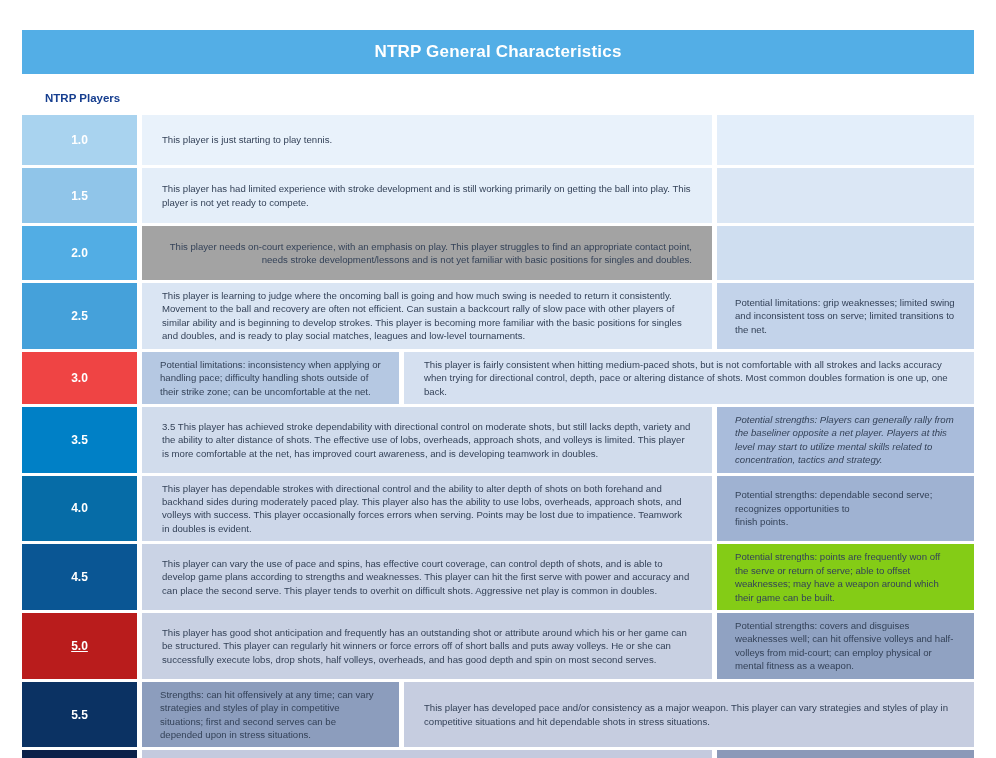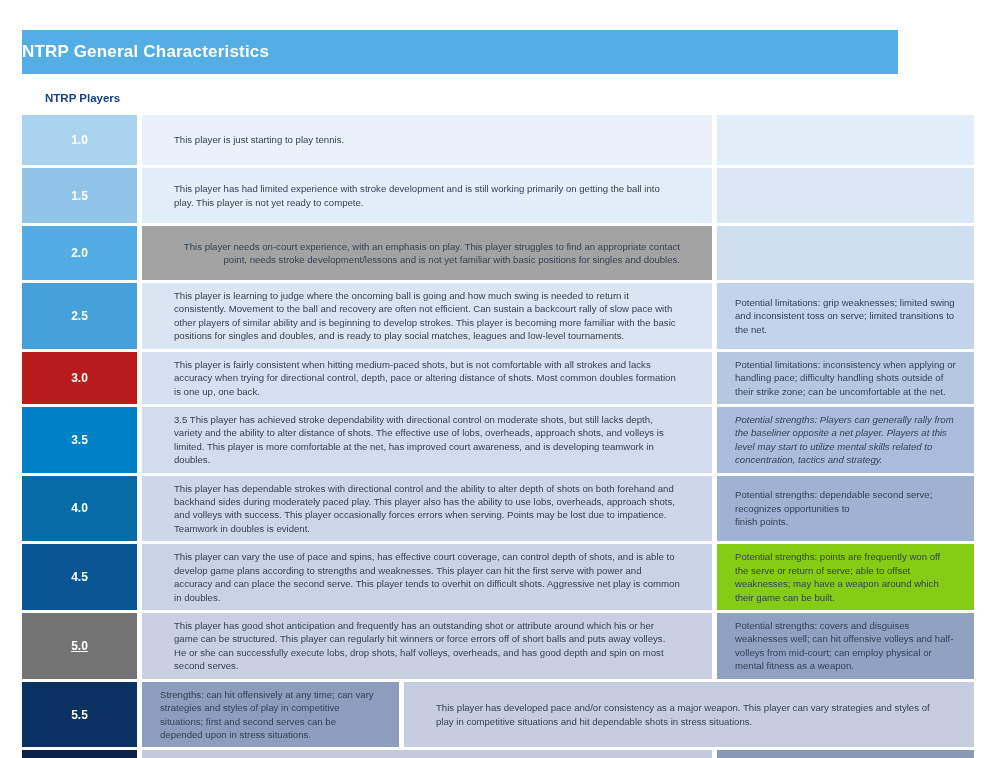--- a/index.html
+++ b/index.html
@@ -11,24 +11,25 @@
     position: relative;
     width: 996px;
     height: 758px;
     background: #ffffff;
     overflow: hidden;
   }
   .title-bar {
     position: absolute;
     left: 22px;
     top: 30px;
-    width: 876px;
+    width: 952px;
     height: 44px;
     display: flex;
     align-items: center;
+    justify-content: center;
   }
   .title-bar h1 {
     color: #ffffff;
     font-size: 17px;
     font-weight: bold;
     letter-spacing: 0.2px;
   }
   .rating-label {
     position: absolute;
     left: 45px;
@@ -56,21 +57,21 @@
   .rating-cell {
     width: 115px;
     flex: 0 0 115px;
     justify-content: center;
     color: #ffffff;
     font-weight: bold;
     font-size: 12px;
   }
   .desc-cell {
     flex: 1 1 auto;
-    padding: 6px 32px;
+    padding: 6px 20px;
     font-size: 9.6px;
     line-height: 1.4;
   }
   .note-cell {
     width: 257px;
     flex: 0 0 257px;
     padding: 6px 18px;
     font-size: 9.6px;
     line-height: 1.4;
     white-space: pre-line;
@@ -99,42 +100,42 @@
         <div class="cell rating-cell" style="background: rgb(82, 173, 228);">2.0</div>
         <div class="cell desc-cell" style="background: #a3a3a3; color: rgb(52, 66, 88);">This player needs on-court experience, with an emphasis on play.  This player struggles to find an appropriate contact point, needs stroke development/lessons and is not yet familiar with basic positions for singles and doubles.</div>
         <div class="cell note-cell" style="background: rgb(207, 222, 240); color: rgb(52, 66, 88);"></div>
       </div>
       <div class="row" style="min-height: 60px;">
         <div class="cell rating-cell" style="background: rgb(69, 161, 218);">2.5</div>
         <div class="cell desc-cell" style="background: rgb(218, 229, 243); color: rgb(52, 66, 88);">This player is learning to judge where the oncoming ball is going and how much swing is needed to return it consistently. Movement to the ball and recovery are often not efficient.  Can sustain a backcourt rally of slow pace with other players of similar ability and is beginning to develop strokes. This player is becoming more familiar with the basic positions for singles and doubles, and is ready to play social matches, leagues and low-level tournaments.</div>
         <div class="cell note-cell" style="background: rgb(195, 211, 234); color: rgb(52, 66, 88);">Potential limitations:  grip weaknesses; limited swing and inconsistent toss on serve; limited transitions to the net.</div>
       </div>
       <div class="row" style="min-height: 50px;">
-        <div class="cell rating-cell" style="background: #b91c1c;">3.0</div>
+        <div class="cell rating-cell" style="background: #ef4444;">3.0</div>
+        <div class="cell note-cell" style="background: rgb(181, 200, 226); color: rgb(52, 66, 88);">Potential limitations:  inconsistency when applying or handling pace; difficulty handling shots outside of their strike zone; can be uncomfortable at the net.</div>
         <div class="cell desc-cell" style="background: rgb(213, 224, 240); color: rgb(52, 66, 88);">This player is fairly consistent when hitting medium-paced shots, but is not comfortable with all strokes and lacks accuracy when trying for directional control, depth, pace or altering distance of shots.  Most common doubles formation is one up, one back.</div>
-        <div class="cell note-cell" style="background: rgb(181, 200, 226); color: rgb(52, 66, 88);">Potential limitations:  inconsistency when applying or handling pace; difficulty handling shots outside of their strike zone; can be uncomfortable at the net.</div>
       </div>
       <div class="row" style="min-height: 60px;">
         <div class="cell rating-cell" style="background: rgb(0, 128, 198);">3.5</div>
         <div class="cell desc-cell" style="background: rgb(209, 220, 236); color: rgb(52, 66, 88);">3.5 This player has achieved stroke dependability with directional control on moderate shots, but still lacks depth, variety and the ability to alter distance of shots.  The effective use of lobs, overheads, approach shots, and volleys is limited.  This player is more comfortable at the net, has improved court awareness, and is developing teamwork in doubles.</div>
         <div class="cell note-cell" style="background: rgb(169, 188, 219); color: rgb(52, 66, 88); font-style: italic;">Potential strengths:  Players can generally rally from the baseliner opposite a net player.  Players at this level may start to utilize mental skills related to concentration, tactics and strategy.</div>
       </div>
       <div class="row" style="min-height: 58px;">
         <div class="cell rating-cell" style="background: rgb(6, 108, 167);">4.0</div>
         <div class="cell desc-cell" style="background: rgb(205, 215, 233); color: rgb(52, 66, 88);">This player has dependable strokes with directional control and the ability to alter depth of shots on both forehand and backhand sides during moderately paced play. This player also has the ability to use lobs, overheads, approach shots, and volleys with success.  This player occasionally forces errors when serving.  Points may be lost due to impatience.  Teamwork in doubles is evident.</div>
         <div class="cell note-cell" style="background: rgb(159, 178, 210); color: rgb(52, 66, 88);">Potential strengths:   dependable second serve; recognizes opportunities to
 finish points.</div>
       </div>
       <div class="row" style="min-height: 55px;">
         <div class="cell rating-cell" style="background: rgb(10, 86, 148);">4.5</div>
         <div class="cell desc-cell" style="background: rgb(202, 211, 229); color: rgb(52, 66, 88);">This player can vary the use of pace and spins, has effective court coverage, can control depth of shots, and is able to develop game plans according to strengths and weaknesses.  This player can hit the first serve with power and accuracy and can place the second serve.  This player tends to overhit on difficult shots.  Aggressive net play is common in doubles.</div>
         <div class="cell note-cell" style="background: #84cc16; color: rgb(52, 66, 88);">Potential strengths:  points are frequently won off the serve or return of serve; able to offset weaknesses; may have a weapon around which their game can be built.</div>
       </div>
       <div class="row" style="min-height: 56px;">
-        <div class="cell rating-cell" style="background: #737373; text-decoration: underline;">5.0</div>
+        <div class="cell rating-cell" style="background: #b91c1c; text-decoration: underline;">5.0</div>
         <div class="cell desc-cell" style="background: rgb(200, 208, 226); color: rgb(52, 66, 88);">This player has good shot anticipation and frequently has an outstanding shot or attribute around which his or her game can be structured. This player can regularly hit winners or force errors off of short balls and puts away volleys.  He or she can successfully execute lobs, drop shots, half volleys, overheads, and has good depth and spin on most second serves.</div>
         <div class="cell note-cell" style="background: rgb(144, 162, 194); color: rgb(52, 66, 88);">Potential strengths:  covers and disguises weaknesses well; can hit offensive volleys and half-volleys from mid-court; can employ physical or mental fitness as a weapon.</div>
       </div>
       <div class="row" style="min-height: 50px;">
         <div class="cell rating-cell" style="background: rgb(11, 50, 99);">5.5</div>
         <div class="cell note-cell" style="background: rgb(140, 157, 189); color: rgb(52, 66, 88);">Strengths: can hit offensively at any time; can vary strategies and styles of play in competitive situations; first and second serves can be depended upon in stress situations.</div>
         <div class="cell desc-cell" style="background: rgb(198, 205, 224); color: rgb(52, 66, 88);">This player has developed pace and/or consistency as a major weapon.  This player can vary strategies and styles of play in competitive situations and hit dependable shots in stress situations.</div>
       </div>
       <div class="row" style="min-height: 55px;">
         <div class="cell rating-cell" style="background: rgb(10, 33, 73);">6.0 - 7.0</div>

